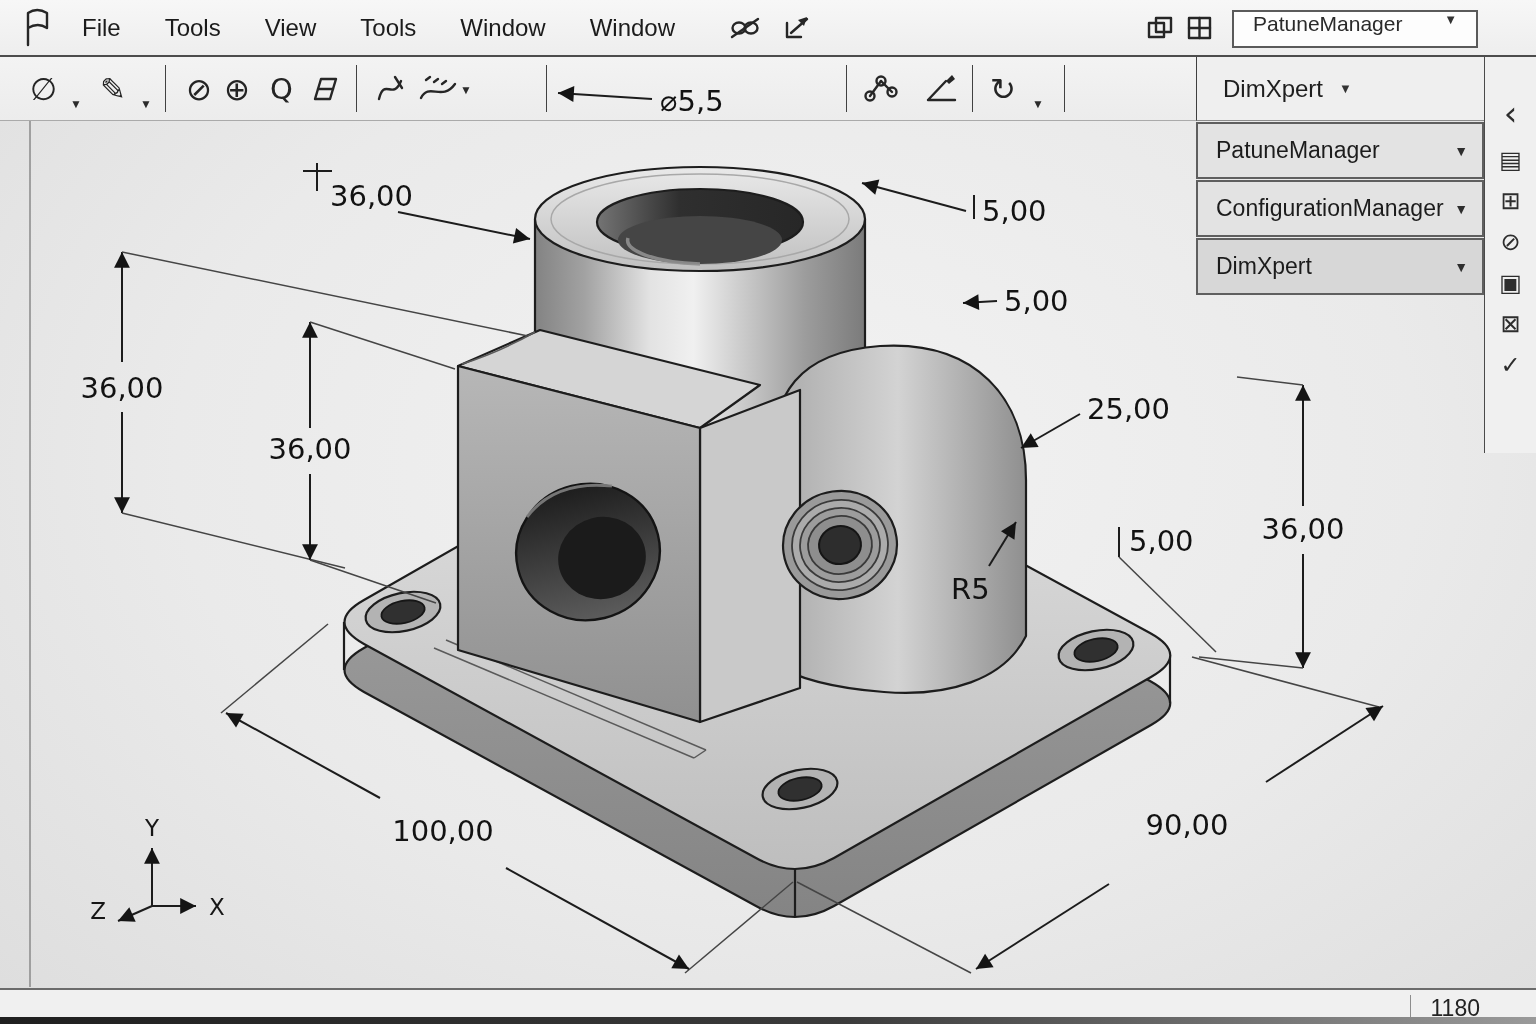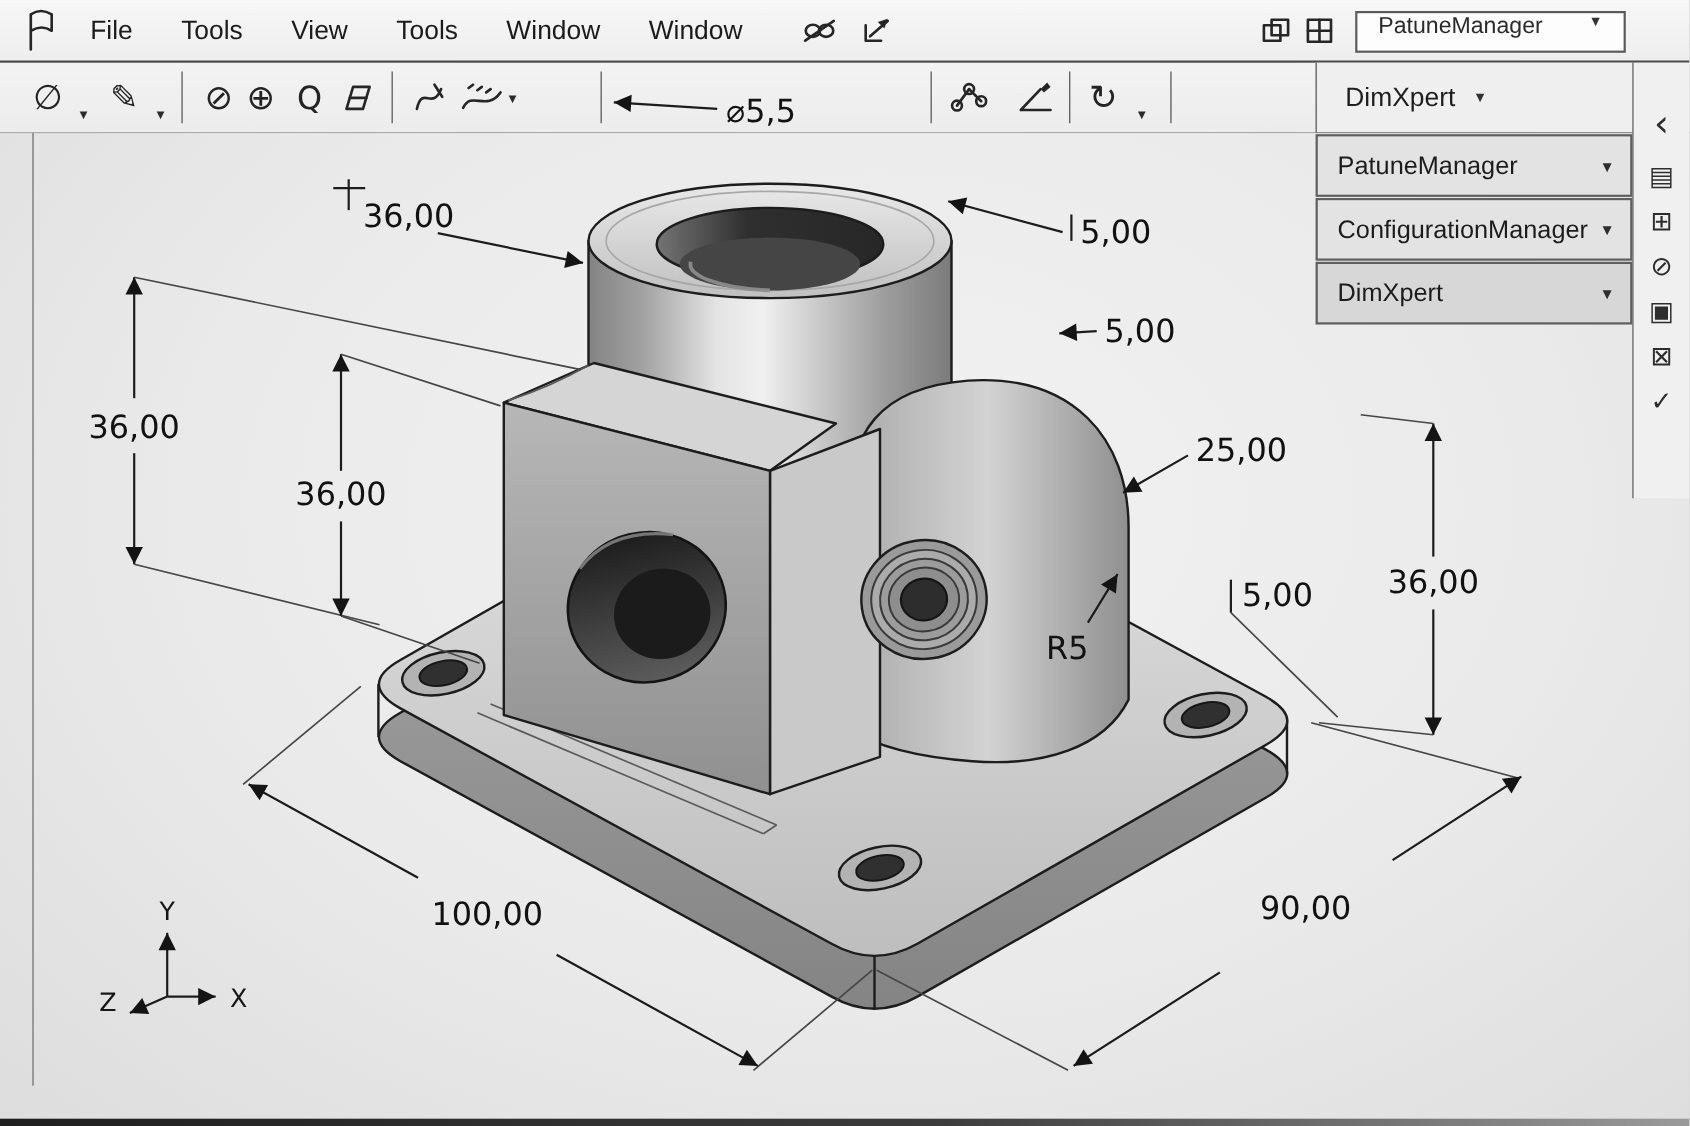--- a/index.html
+++ b/index.html
@@ -396,15 +396,18 @@
   <aside class="side-strip">
     <span class="strip-icon first">‹</span>
     <span class="strip-icon">▤</span>
     <span class="strip-icon">⊞</span>
     <span class="strip-icon">⊘</span>
     <span class="strip-icon">▣</span>
     <span class="strip-icon">⊠</span>
     <span class="strip-icon">✓</span>
   </aside>
 
+  <div class="status-bar">
+    <span class="status-value">1180</span>
+  </div>
   <div class="bottom-edge"></div>
 
 </div>
 
 </body></html>

